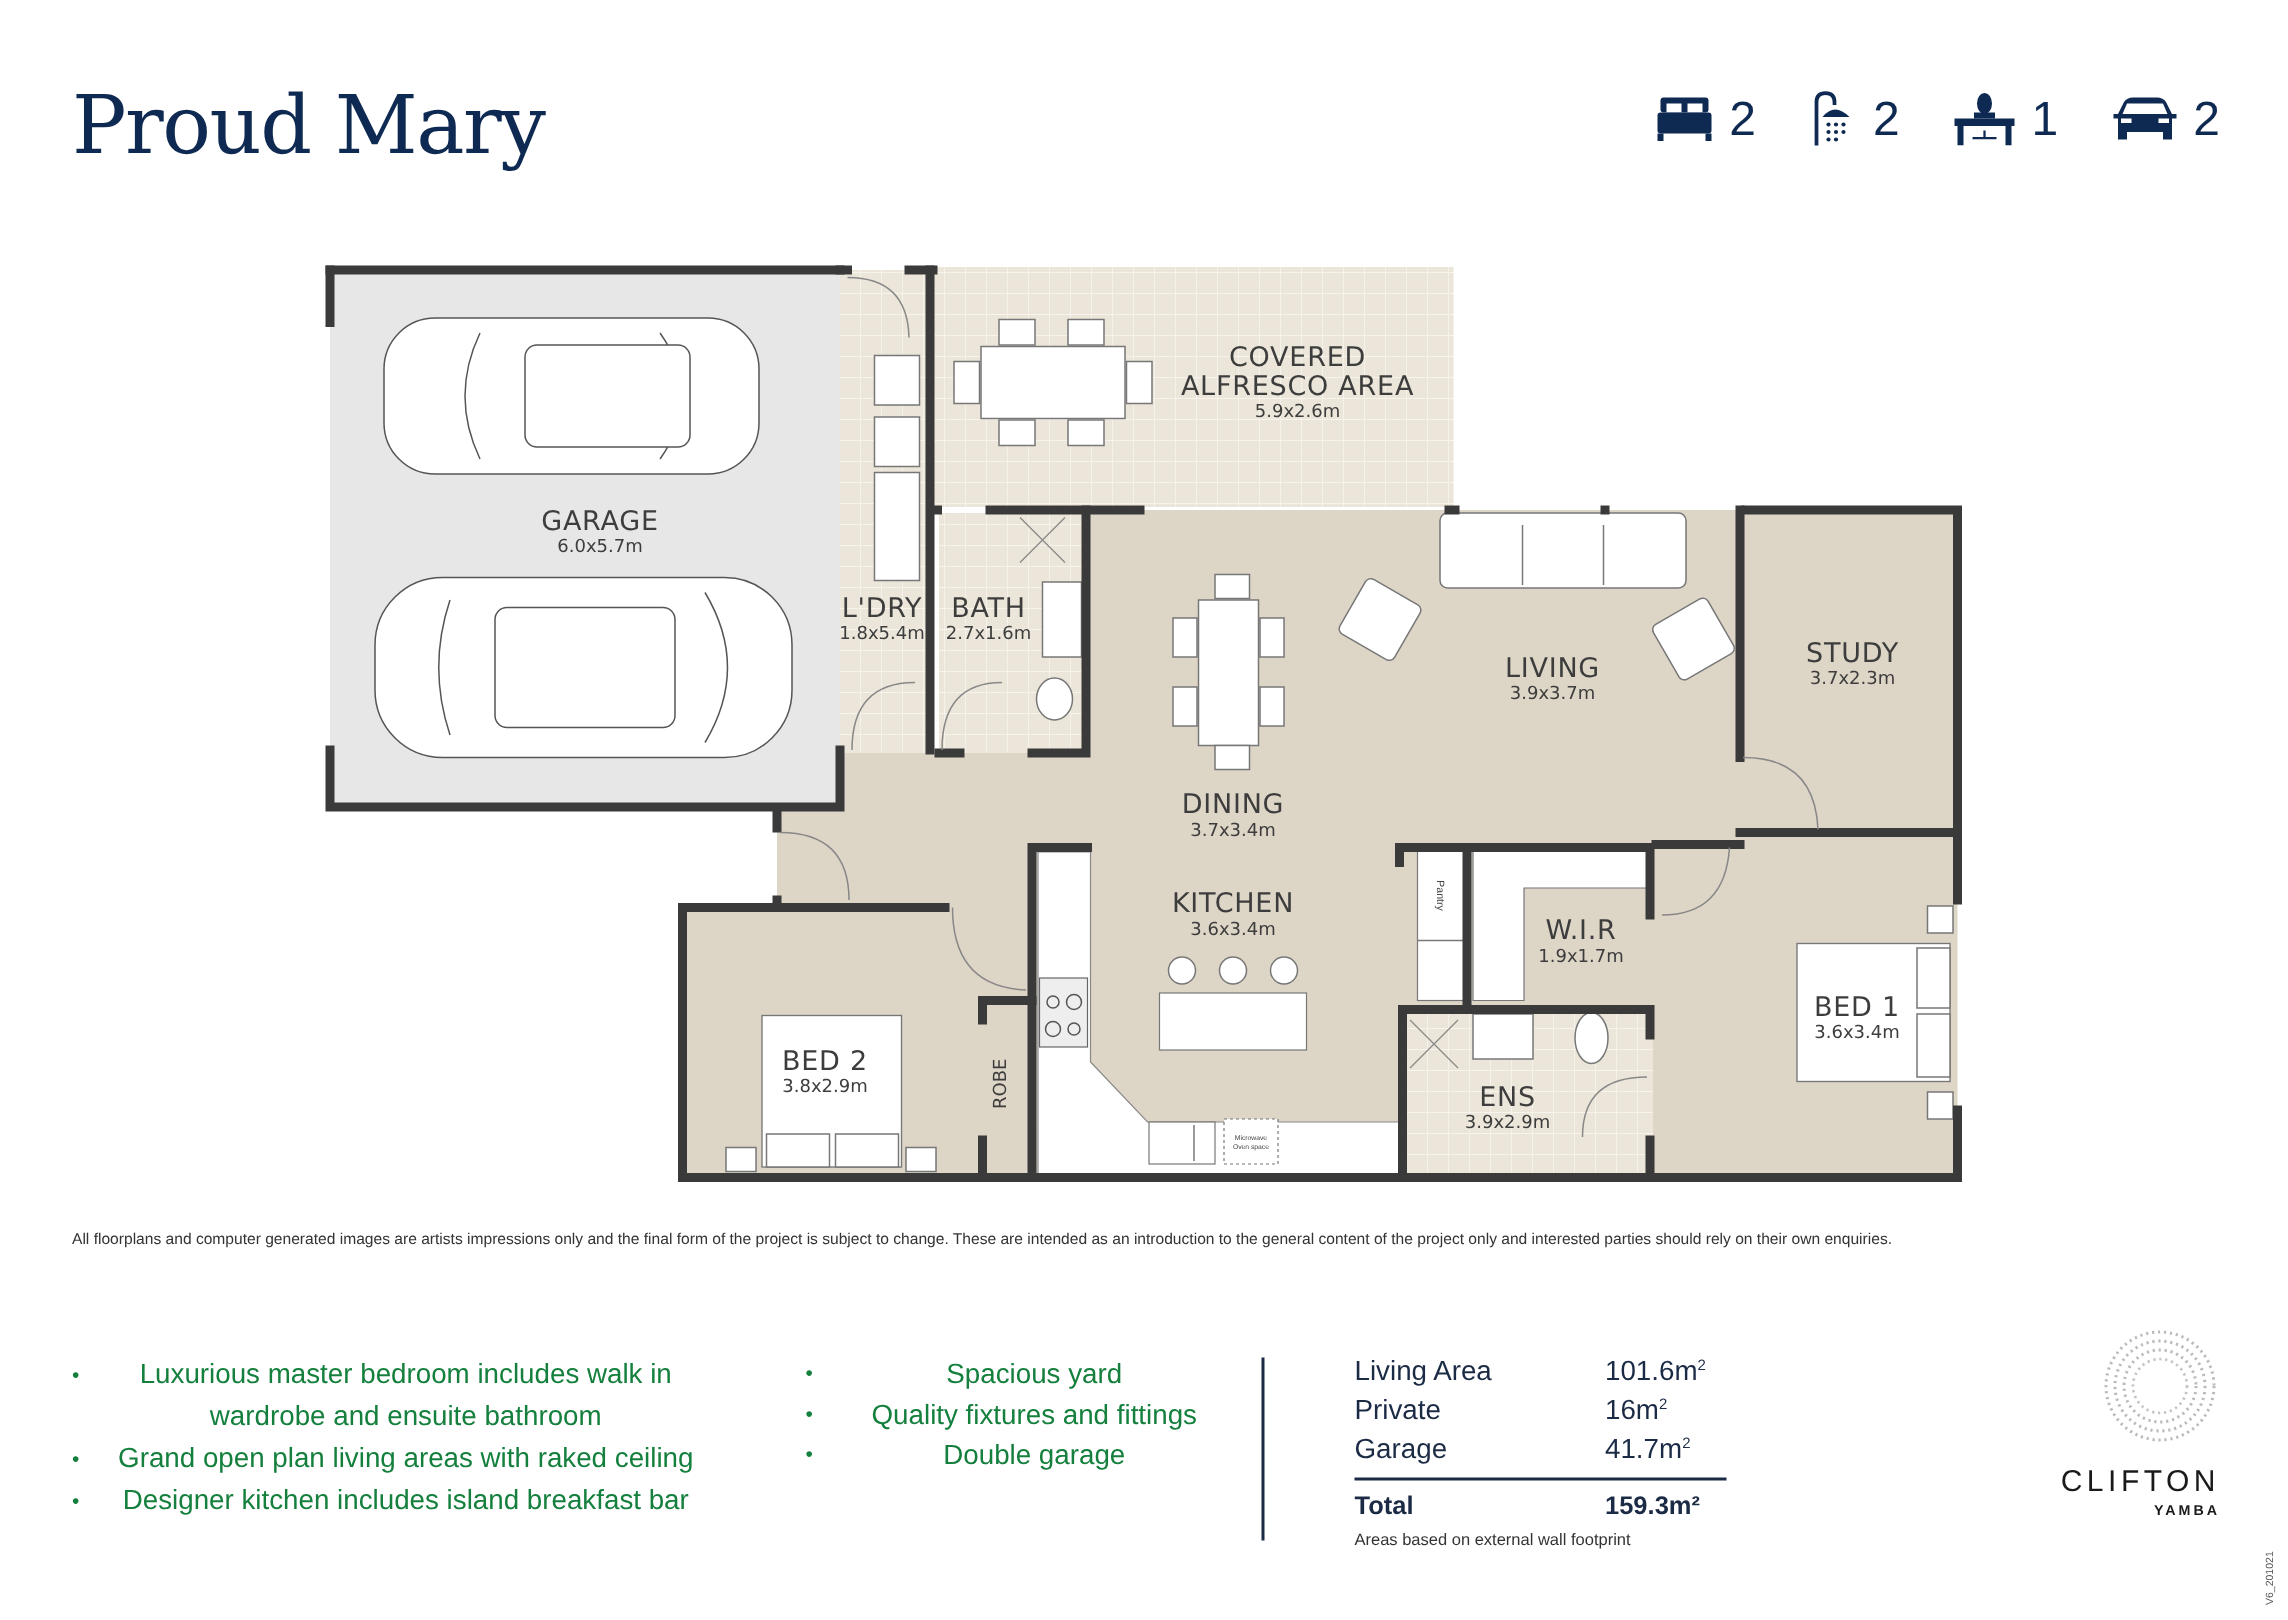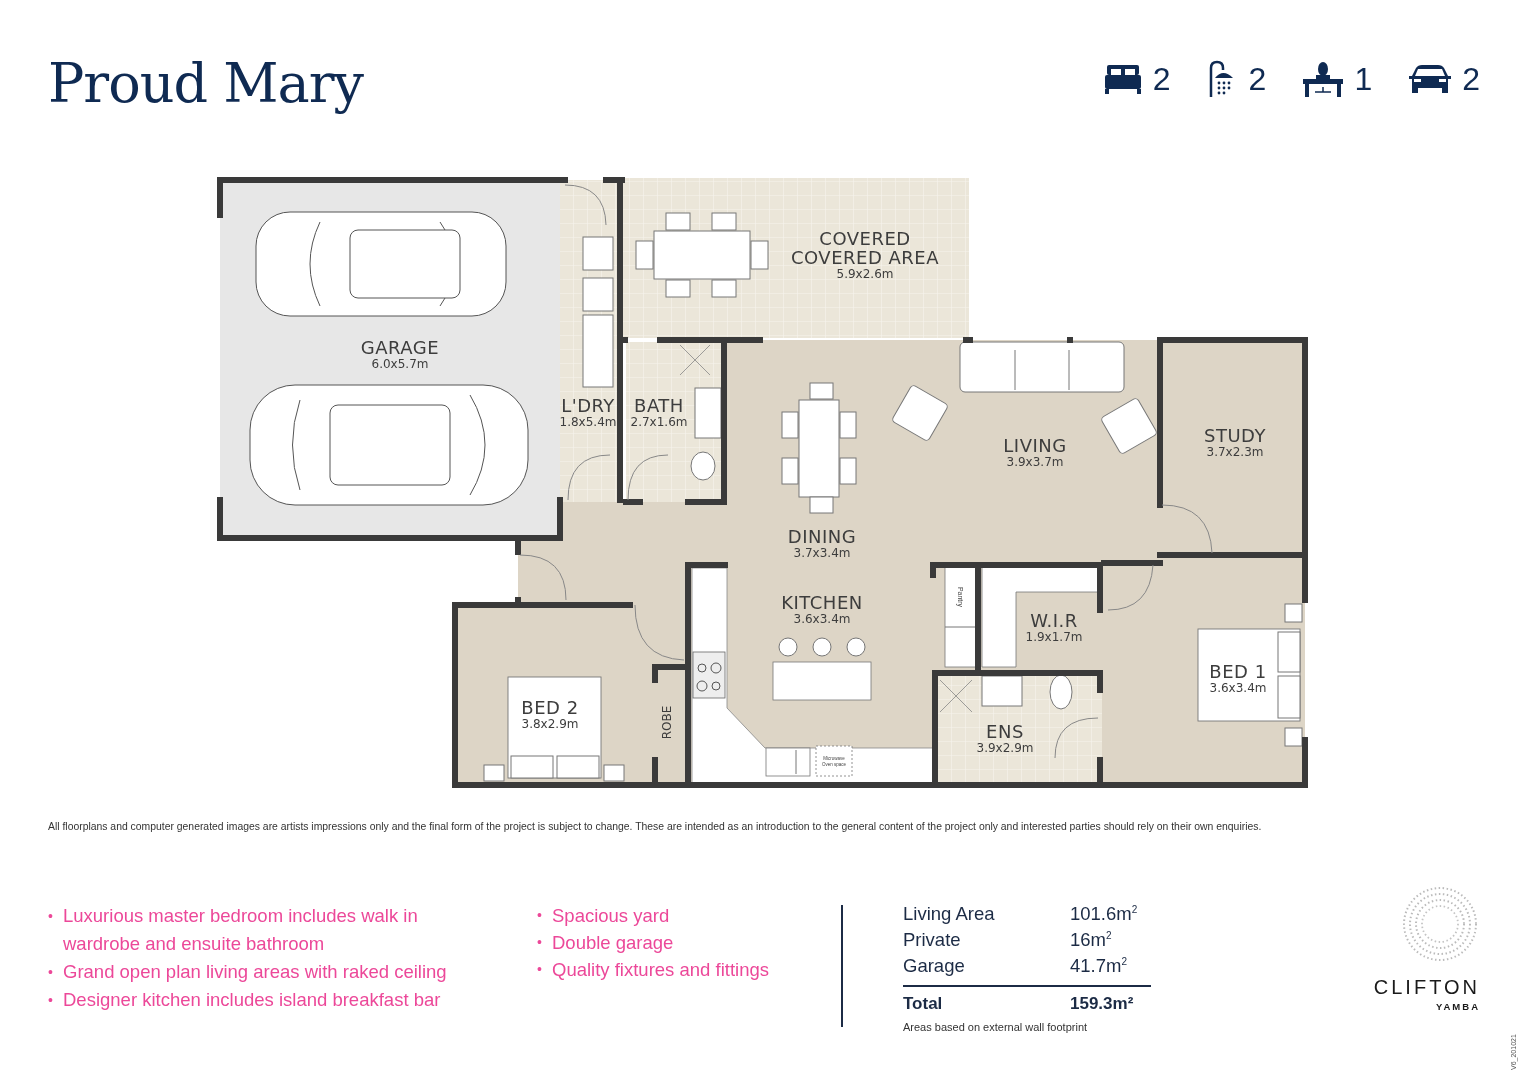--- a/index.html
+++ b/index.html
@@ -7,21 +7,21 @@
   .title{position:absolute;left:48px;top:52px;font-family:"DejaVu Serif","Liberation Serif",serif;font-weight:normal;font-size:54px;color:#0f2a52;letter-spacing:-1px;}
   .specs{position:absolute;top:60px;right:45px;display:flex;gap:36px;align-items:center;}
   .spec{display:flex;align-items:center;gap:10px;}
   .spec svg{display:block;}
   .spec .n{font-size:32px;color:#0f2a52;font-family:"Liberation Sans",sans-serif;}
   .plan{position:absolute;left:0;top:0;width:1525px;height:800px;}
   .rl{position:absolute;text-align:center;color:#3d3d3d;font-family:"DejaVu Sans","Liberation Sans",sans-serif;line-height:1.05;}
   .rl .nm{font-size:18px;letter-spacing:0.5px;}
   .rl .dm{font-size:12px;}
   .disclaimer{position:absolute;left:48px;top:821px;font-size:10.4px;color:#333;white-space:nowrap;}
-  .feat{position:absolute;top:902px;font-size:18.5px;color:#ec4899;line-height:28px;}
+  .feat{position:absolute;top:902px;font-size:18.5px;color:#15803d;line-height:28px;text-align:center;}
   .feat ul{margin:0;padding:0;list-style:none;}
   .feat li{position:relative;padding-left:15px;}
   .feat li:before{content:"•";position:absolute;left:0;top:0;font-size:14px;}
   .vline{position:absolute;left:841px;top:905px;width:2px;height:122px;background:#1c2b45;}
   .areas{position:absolute;left:903px;top:901px;width:250px;font-size:18.5px;color:#1c2b45;}
   .arow{display:flex;height:26px;line-height:26px;align-items:flex-end;}
   .arow .k{width:167px;}
   .arow sup{font-size:10px;}
   .arule{height:2px;background:#1c2b45;margin:6px 0 4px 0;width:248px;}
   .atot{display:flex;font-weight:bold;font-size:17px;line-height:26px;}
@@ -217,21 +217,21 @@
     <path d="M1055 758 Q1055 718 1098 718"></path>
   </g>
 </svg>
 
 <div class="rl" style="left:340px;top:339px;width:120px;">
     <div class="nm">GARAGE</div>
     <div class="dm">6.0x5.7m</div>
   </div>
 <div class="rl" style="left:770px;top:230px;width:190px;">
     <div class="nm">COVERED</div>
-    <div class="nm">COVERED AREA</div>
+    <div class="nm">ALFRESCO AREA</div>
     <div class="dm">5.9x2.6m</div>
   </div>
 <div class="rl" style="left:556px;top:397px;width:64px;">
     <div class="nm">L'DRY</div>
     <div class="dm">1.8x5.4m</div>
   </div>
 <div class="rl" style="left:628px;top:397px;width:62px;">
     <div class="nm">BATH</div>
     <div class="dm">2.7x1.6m</div>
   </div>
@@ -276,22 +276,22 @@
 <div class="feat" style="left:48px;width:430px;">
   <ul>
     <li>Luxurious master bedroom includes walk in wardrobe and ensuite bathroom</li>
     <li>Grand open plan living areas with raked ceiling</li>
     <li>Designer kitchen includes island breakfast bar</li>
   </ul>
 </div>
 <div class="feat" style="left:537px;width:290px;">
   <ul style="line-height:27px;">
     <li>Spacious yard</li>
+    <li>Quality fixtures and fittings</li>
     <li>Double garage</li>
-    <li>Quality fixtures and fittings</li>
   </ul>
 </div>
 
 <div class="vline"></div>
 
 <div class="areas">
   <div class="arow">
       <span class="k">Living Area</span>
       <span><span>101.6m</span><sup>2</sup></span>
     </div>

